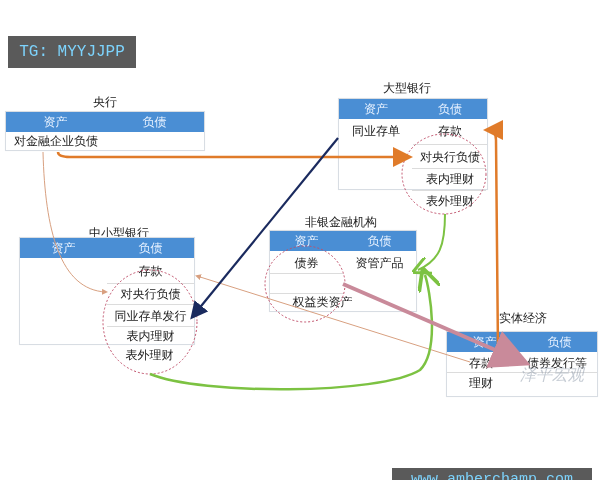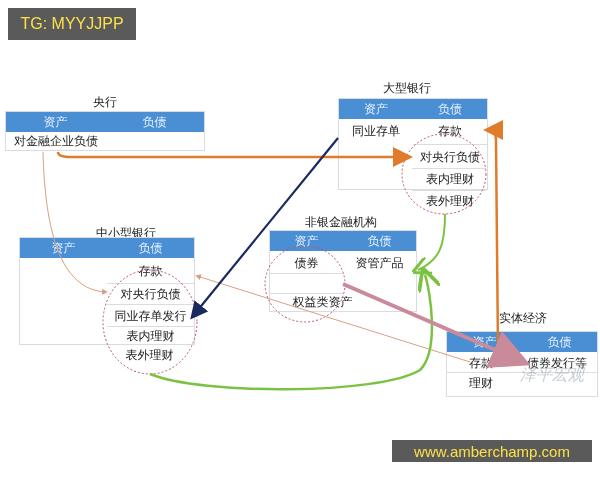--- a/index.html
+++ b/index.html
@@ -3,23 +3,23 @@
 <meta charset="utf-8">
 <style>
   html, body { margin: 0; padding: 0; }
   body {
     width: 600px; height: 480px; position: relative; overflow: hidden;
     background: #ffffff;
     font-family: "DejaVu Sans", "Liberation Sans", sans-serif;
     color: #222;
   }
   .watermark-box {
-    position: absolute; background: #5a5a5a; color: #fde047;
-    font-family: Liberation Sans, sans-serif;
-    display: flex; align-items: center; justify-content: center;
+    position: absolute; background: #5a5a5a; color: #7dd3fc;
+    font-family: Liberation Mono, monospace;
+    display: flex; align-items: center; justify-content: center; margin-top: 28px;
   }
   #tg { left: 8px; top: 8px; width: 128px; height: 32px; font-size: 16px; }
   #site { left: 392px; top: 440px; width: 200px; height: 22px; font-size: 15px; }
   .entity-title {
     position: absolute; font-size: 12px; color: #222; white-space: nowrap;
   }
   .tbl {
     position: absolute; border: 1px solid #d8dde3; background: #fff;
     box-shadow: 0 0 1px rgba(0,0,0,0.05);
   }
@@ -61,21 +61,21 @@
   <div class="cell" style="left:0; top:24px; width:74px;">同业存单</div>
   <div class="cell" style="left:74px; top:24px; width:74px;">存款</div>
   <div class="rowline" style="left:74px; top:45px; width:74px;"></div>
 </div>
 <div class="cell" style="left:410px; top:149px; width:80px;">对央行负债</div>
 <div class="rowline" style="left:412px; top:168px; width:74px;"></div>
 <div class="cell" style="left:410px; top:171px; width:80px;">表内理财</div>
 <div class="rowline" style="left:412px; top:190px; width:74px;"></div>
 <div class="cell" style="left:410px; top:193px; width:80px;">表外理财</div>
 
-<div class="entity-title" style="left:96px; top:225px;text-align:center;">中小型银行</div>
+<div class="entity-title" style="left:89px; top:225px;text-align:center;">中小型银行</div>
 <div class="tbl" style="left:19px; top:237px; width:174px; height:106px;">
   <div class="tbl-head">
     <span>资产</span>
     <span>负债</span>
   </div>
   <div class="cell" style="left:87px; top:25px; width:87px;">存款</div>
   <div class="rowline" style="left:87px; top:45px; width:87px;"></div>
   <div class="cell" style="left:87px; top:48px; width:87px;">对央行负债</div>
   <div class="rowline" style="left:87px; top:66px; width:87px;"></div>
   <div class="cell" style="left:87px; top:70px; width:87px;">同业存单发行</div>

